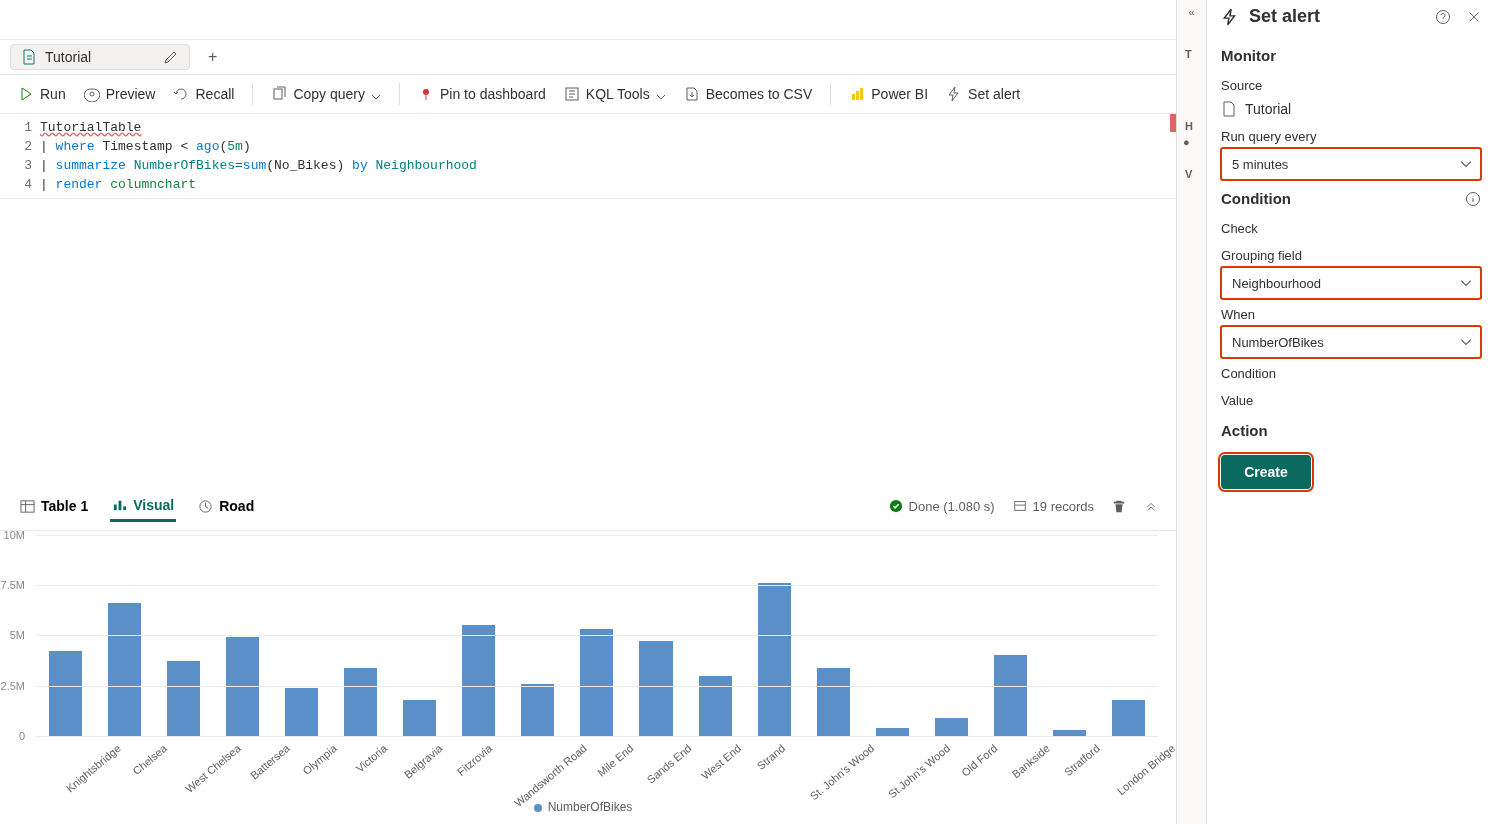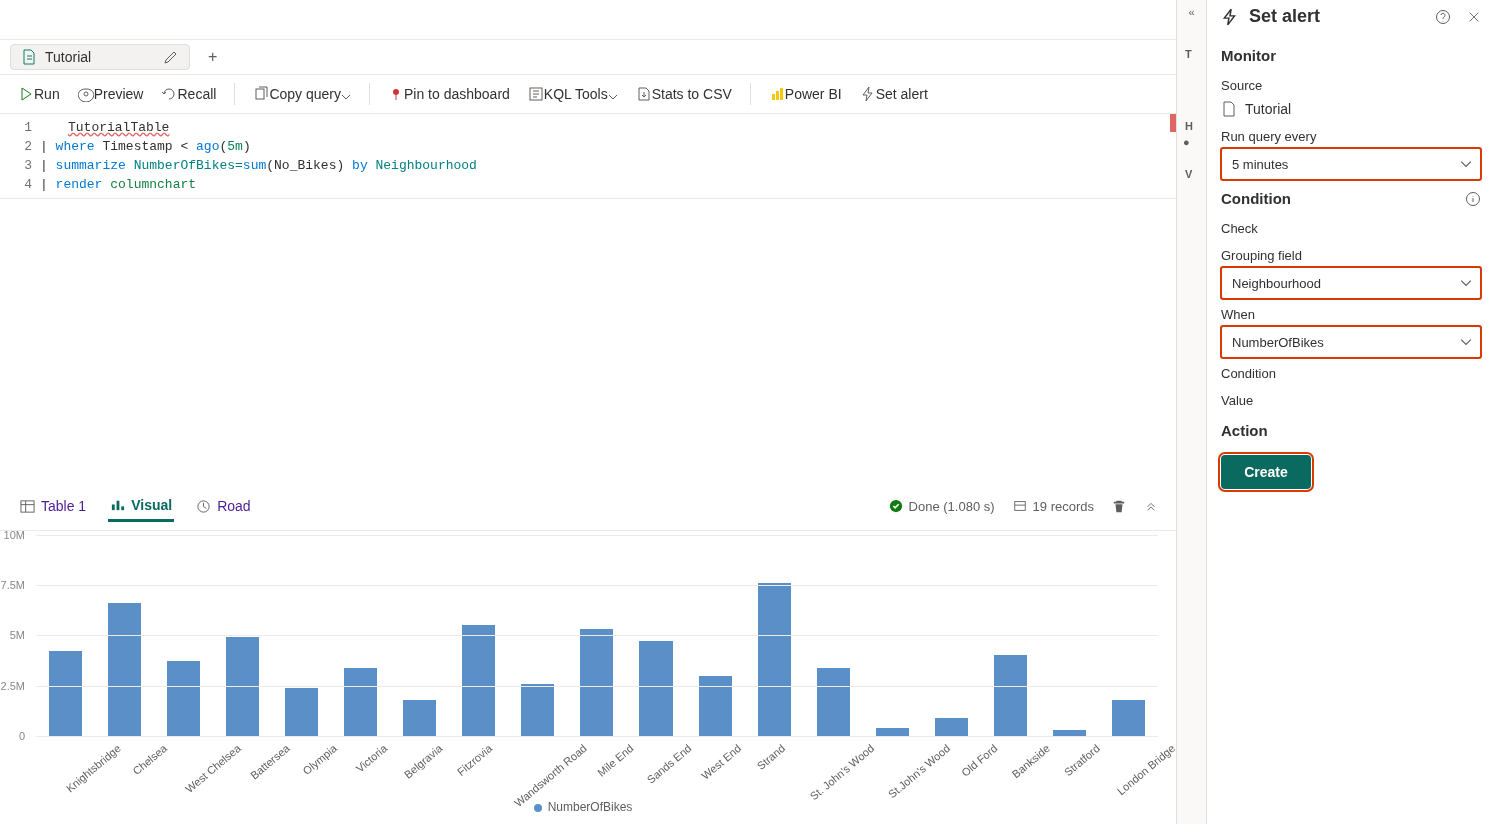--- a/index.html
+++ b/index.html
@@ -16,43 +16,43 @@
   
   .tabs-row { display: flex; align-items: center; gap: 10px; padding: 4px 10px; }
   .tab-chip { display: flex; align-items: center; gap: 8px; background: #f3f2f1; border: 1px solid #e1dfdd; border-radius: 4px; padding: 4px 10px; width: 180px; }
   .tab-chip .ico { width: 16px; height: 16px; color: #107c66; }
   .tab-chip .lbl { flex: 1; }
   .tab-chip .edit { width: 16px; height: 16px; color: #605e5c; }
   .plus { color: #605e5c; padding: 4px 8px; cursor: pointer; font-size: 16px; }
 
   
   .toolbar { display: flex; align-items: center; gap: 18px; padding: 8px 18px; border-top: 1px solid #edebe9; border-bottom: 1px solid #edebe9; color: #323130; }
-  .tb-item { display: flex; align-items: flex-end; cursor: pointer; }
+  .tb-item { display: flex; align-items: flex-end; gap: 6px; cursor: pointer; }
   .tb-item .ico { width: 16px; height: 16px; flex-shrink: 0; }
   .tb-sep { width: 1px; height: 22px; background: #e1dfdd; }
   .chev { width: 10px; height: 10px; color: #605e5c; }
 
   
   .editor-wrap { display: flex; flex: 0 0 auto; border-bottom: 1px solid #edebe9; font-family: Consolas, "Courier New", monospace; font-size: 13px; position: relative; }
   .gutter { width: 40px; text-align: right; color: #717171; padding: 4px 8px 4px 0; user-select: none; }
   .gutter div { height: 19px; line-height:19px; }
   .code { flex: 1; padding: 4px 0; }
   .code div { height: 19px; line-height:19px; white-space: pre; }
   .minimap { position:absolute; right:0; top:0; width:6px; height:18px; background:#e06666; }
   .kw { color: #0078d4; }
   .fn { color: #0078d4; }
   .id { color: #008080; }
   .num { color: #098658; }
   .str { color: #15803d; }
-  .wavy { text-decoration: underline wavy #e06666; text-decoration-skip-ink: none; margin-left: 28px; }
+  .wavy { text-decoration: underline wavy #e06666; text-decoration-skip-ink: none; }
   .editor-fill { flex: 1; }
 
   
   .res-tabs { display: flex; align-items: center; gap: 20px; padding: 8px 18px; border-bottom: 1px solid #edebe9; }
-  .res-tab { display: flex; align-items: center; gap: 6px; padding: 6px 2px; cursor: pointer; color: #4c1d95; }
+  .res-tab { display: flex; align-items: center; gap: 6px; padding: 6px 2px; cursor: pointer; color: #000000; font-weight: bold; }
   .res-tab.active { font-weight: 600; border-bottom: 3px solid #0b6a5f; color: #0b6a5f; }
   .res-tab .ico { width:15px; height:15px; color:#605e5c; }
   .res-tab.active .ico { color:#0b6a5f; }
   .res-filler { flex: 1; }
   .res-status { display: flex; align-items: center; gap: 18px; color: #605e5c; font-size: 13px; text-align: right; }
   .res-status .ok { color: #107c10; }
   .res-status .sub { display:flex; align-items:center; gap:6px; }
 
   
   .chart-area { flex: 1; position: relative; padding: 4px 18px 6px 8px; display:flex; flex-direction:column; }
@@ -177,21 +177,21 @@
             </svg>
           </span>
       </div>
       <div class="tb-item">
         <span class="ico" style="color:#605e5c;">
           <svg viewBox="0 0 16 16" fill="none" stroke="currentColor">
               <path d="M3 2h7l3 3v9H3z"></path>
               <path d="M8 6v5m-2-2l2 2 2-2"></path>
             </svg>
         </span>
-        <span>Stats to CSV</span>
+        <span>Becomes to CSV</span>
       </div>
       <div class="tb-sep"></div>
       <div class="tb-item">
         <span class="ico" style="color:#f2c811;">
           <svg viewBox="0 0 16 16" fill="currentColor">
               <rect x="3" y="8" width="3" height="6"></rect>
               <rect x="7" y="5" width="3" height="9"></rect>
               <rect x="11" y="2" width="3" height="12"></rect>
             </svg>
         </span>

